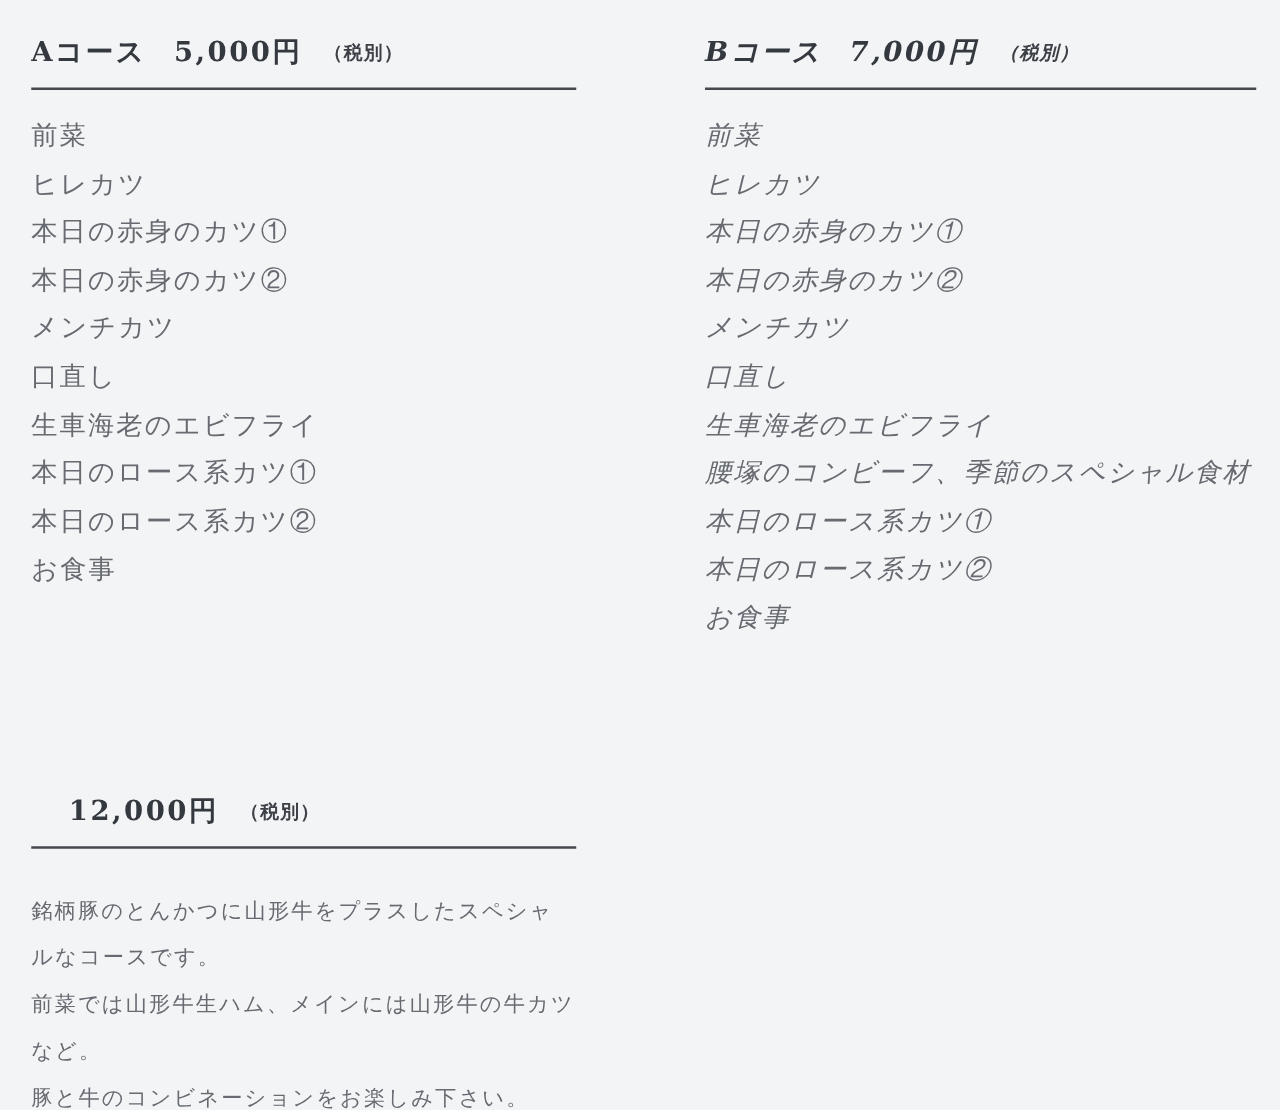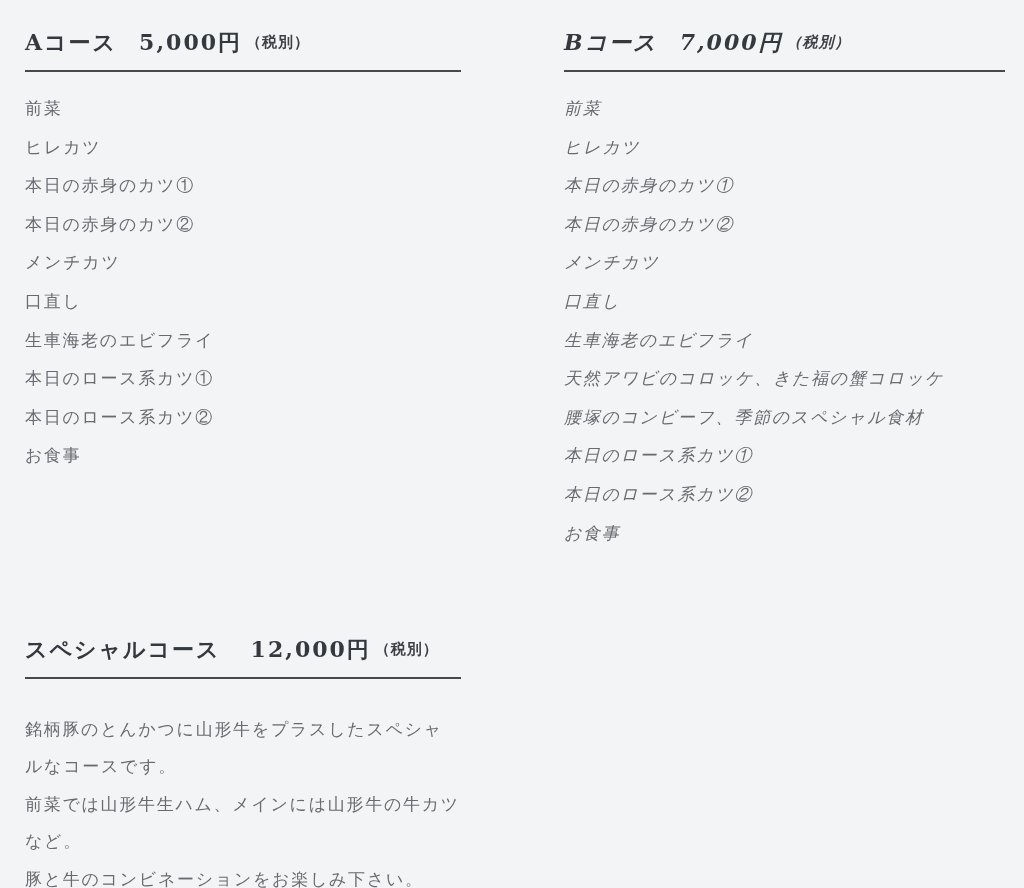--- a/index.html
+++ b/index.html
@@ -31,42 +31,42 @@
     font-size:22px;
     line-height:22px;
     font-weight:bold;
     letter-spacing:2px;
     color:#34383f;
     white-space:nowrap;
   }
   .course-price { margin-left:22px; }
   .special .course-price { margin-left:30px; }
   .tax-note {
-    margin-left:4px;
+    margin-left:17px;
     font-size:15px;
     letter-spacing:1px;
     font-weight:600;
     color:#3d4147;
   }
   .header-rule {
     margin-top:17px;
     border:none;
     height:0;
     border-top:2px solid #45484d;
     width:100%;
   }
 
   .menu-list {
     list-style:none;
     padding-top:17px;
   }
   .menu-list li {
     height:38.6px;
     line-height:38.6px;
-    font-size:17px;
+    font-size:21px;
     letter-spacing:1.7px;
     color:#676b71;
     white-space:nowrap;
   }
 
   .special { margin-top:132px; }
   .special-description { padding-top:32px; }
   .special-description p {
     font-size:17px;
     letter-spacing:1.7px;
@@ -101,21 +101,20 @@
             <li>生車海老のエビフライ</li>
             <li>本日のロース系カツ①</li>
             <li>本日のロース系カツ②</li>
             <li>お食事</li>
           </ul>
       </section>
 
       <section class="special">
         <header class="course-header">
           <div class="course-title-row">
-            <span class="course-name">スペシャルコース</span>
             <span class="course-price">12,000円</span>
             <span class="tax-note">（税別）</span>
           </div>
           <hr class="header-rule">
         </header>
         <div class="special-description">
             <p>銘柄豚のとんかつに山形牛をプラスしたスペシャルなコースです。</p>
             <p>前菜では山形牛生ハム、メインには山形牛の牛カツなど。</p>
             <p>豚と牛のコンビネーションをお楽しみ下さい。</p>
           </div>
@@ -135,21 +134,20 @@
           <hr class="header-rule">
         </header>
         <ul class="menu-list">
             <li>前菜</li>
             <li>ヒレカツ</li>
             <li>本日の赤身のカツ①</li>
             <li>本日の赤身のカツ②</li>
             <li>メンチカツ</li>
             <li>口直し</li>
             <li>生車海老のエビフライ</li>
-            <li>天然アワビのコロッケ、きた福の蟹コロッケ</li>
             <li>腰塚のコンビーフ、季節のスペシャル食材</li>
             <li>本日のロース系カツ①</li>
             <li>本日のロース系カツ②</li>
             <li>お食事</li>
           </ul>
       </section>
 
     </div>
 
   </div>

